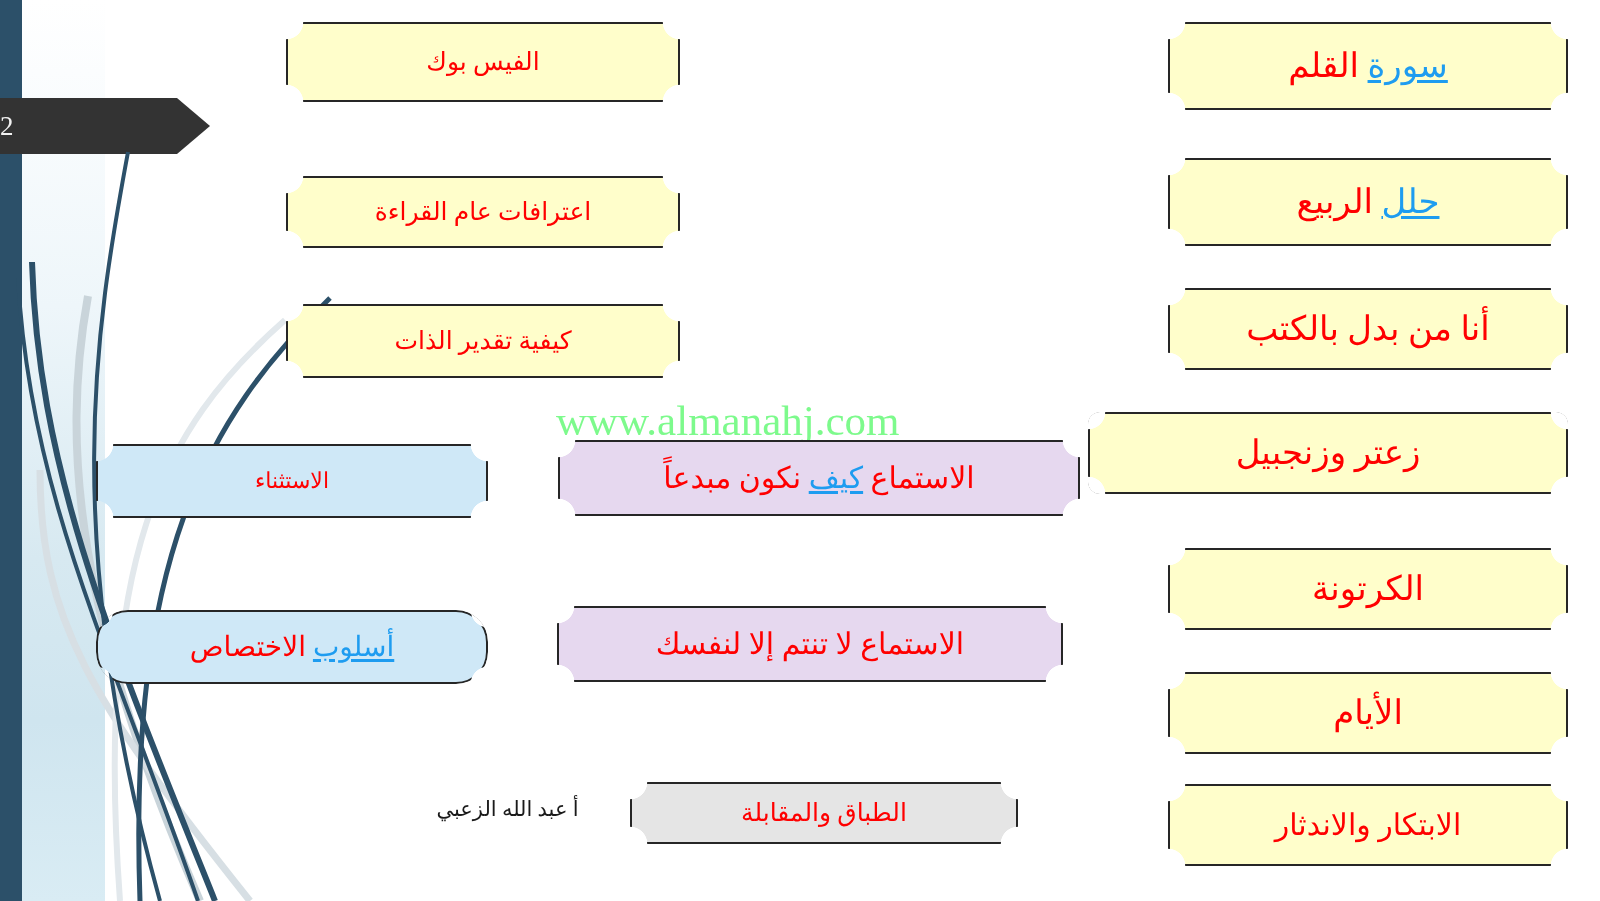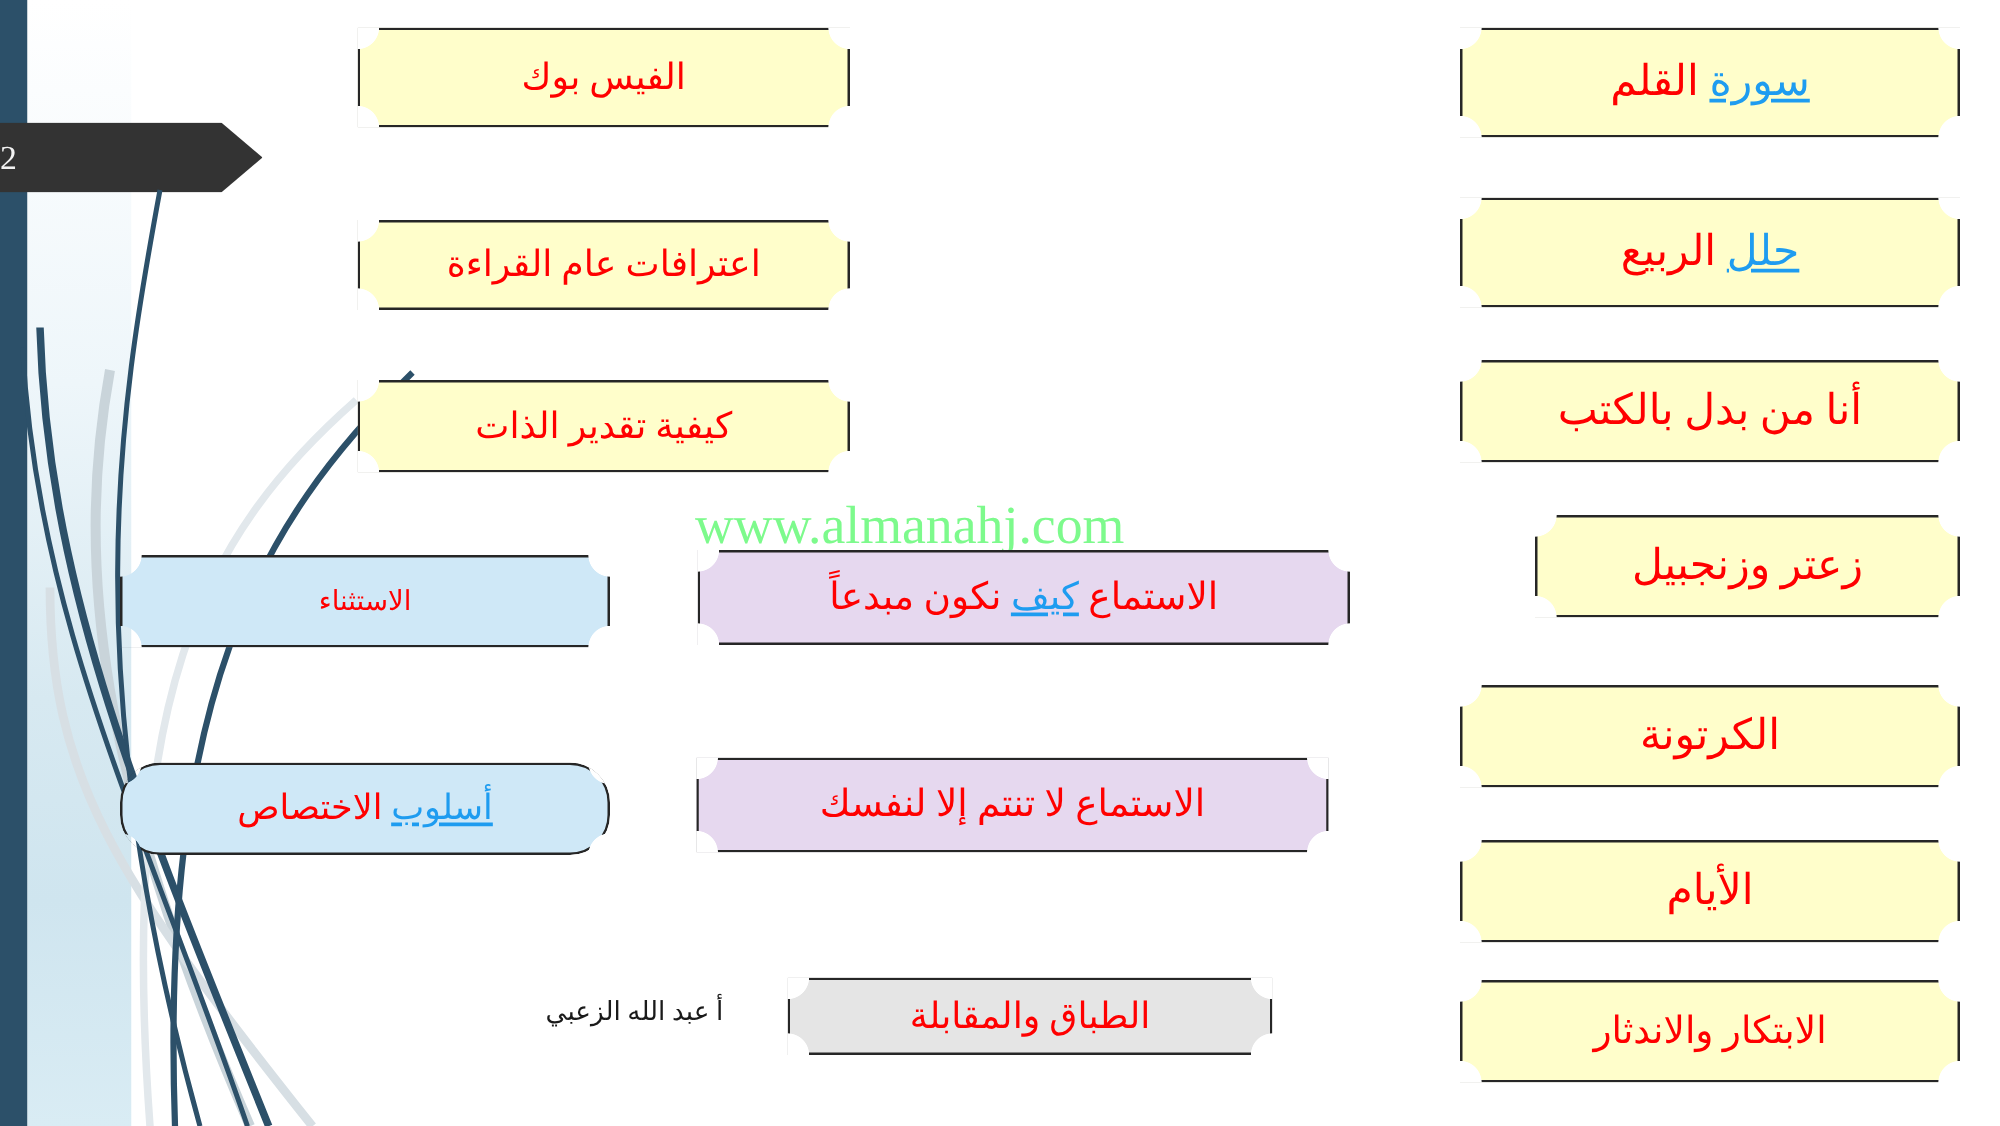--- a/index.html
+++ b/index.html
@@ -128,21 +128,21 @@
     color: #1e9cf0;
     text-decoration: underline;
     text-decoration-thickness: 3px;
     text-underline-offset: 3px;
   }
 
   
   .fs-34 { font-size: 34px; justify-content: center; }
   .fs-30 { font-size: 30px; }
   .fs-28 { font-size: 28px; border-radius: 32px; }
-  .fs-25 { font-size: 29px; }
+  .fs-25 { font-size: 25px; }
   .fs-22 { font-size: 22px; }
 </style>
 </head>
 <body>
 
 <div id="slide">
 
   <div class="deco-layer">
     <div class="deco-navybar"></div>
     <div class="deco-gradstrip"></div>
@@ -171,21 +171,21 @@
   </div>
 
   <div class="plaque fill-yellow fs-34" style="right:32px; top:158px; width:400px; height:88px;">
     <span class="txt"><span class="link">حلل</span> <span>الربيع</span></span>
   </div>
 
   <div class="plaque fill-yellow fs-34" style="right:32px; top:288px; width:400px; height:82px;">
     <span class="txt">أنا من بدل بالكتب</span>
   </div>
 
-  <div class="plaque fill-yellow fs-34" style="right:32px; top:412px; width:340px; height:82px;">
+  <div class="plaque fill-yellow fs-34" style="right:32px; top:412px; width:480px; height:82px;border-radius:12px;">
     <span class="txt">زعتر وزنجبيل</span>
   </div>
 
   <div class="plaque fill-yellow fs-34" style="right:32px; top:548px; width:400px; height:82px;margin-left:27px;">
     <span class="txt">الكرتونة</span>
   </div>
 
   <div class="plaque fill-yellow fs-34" style="right:32px; top:672px; width:400px; height:82px;">
     <span class="txt">الأيام</span>
   </div>

